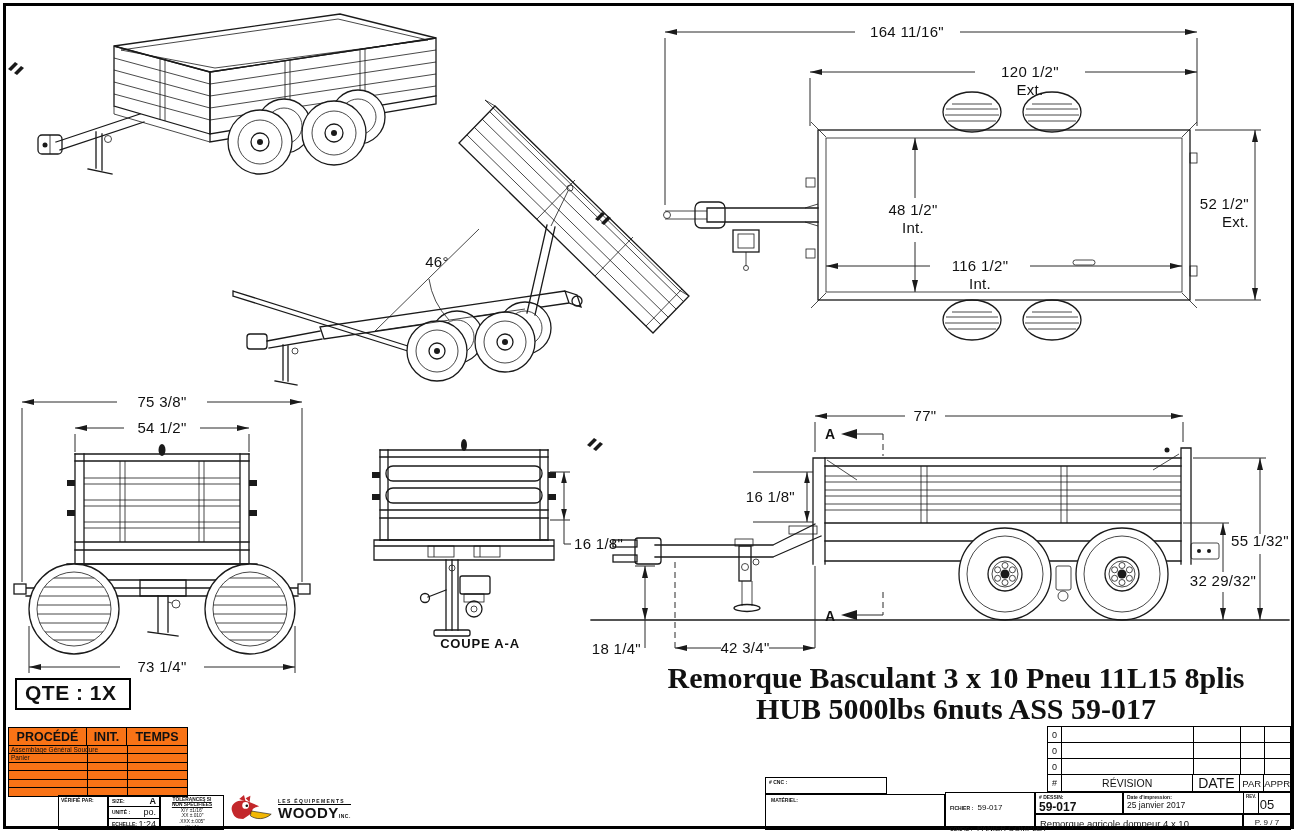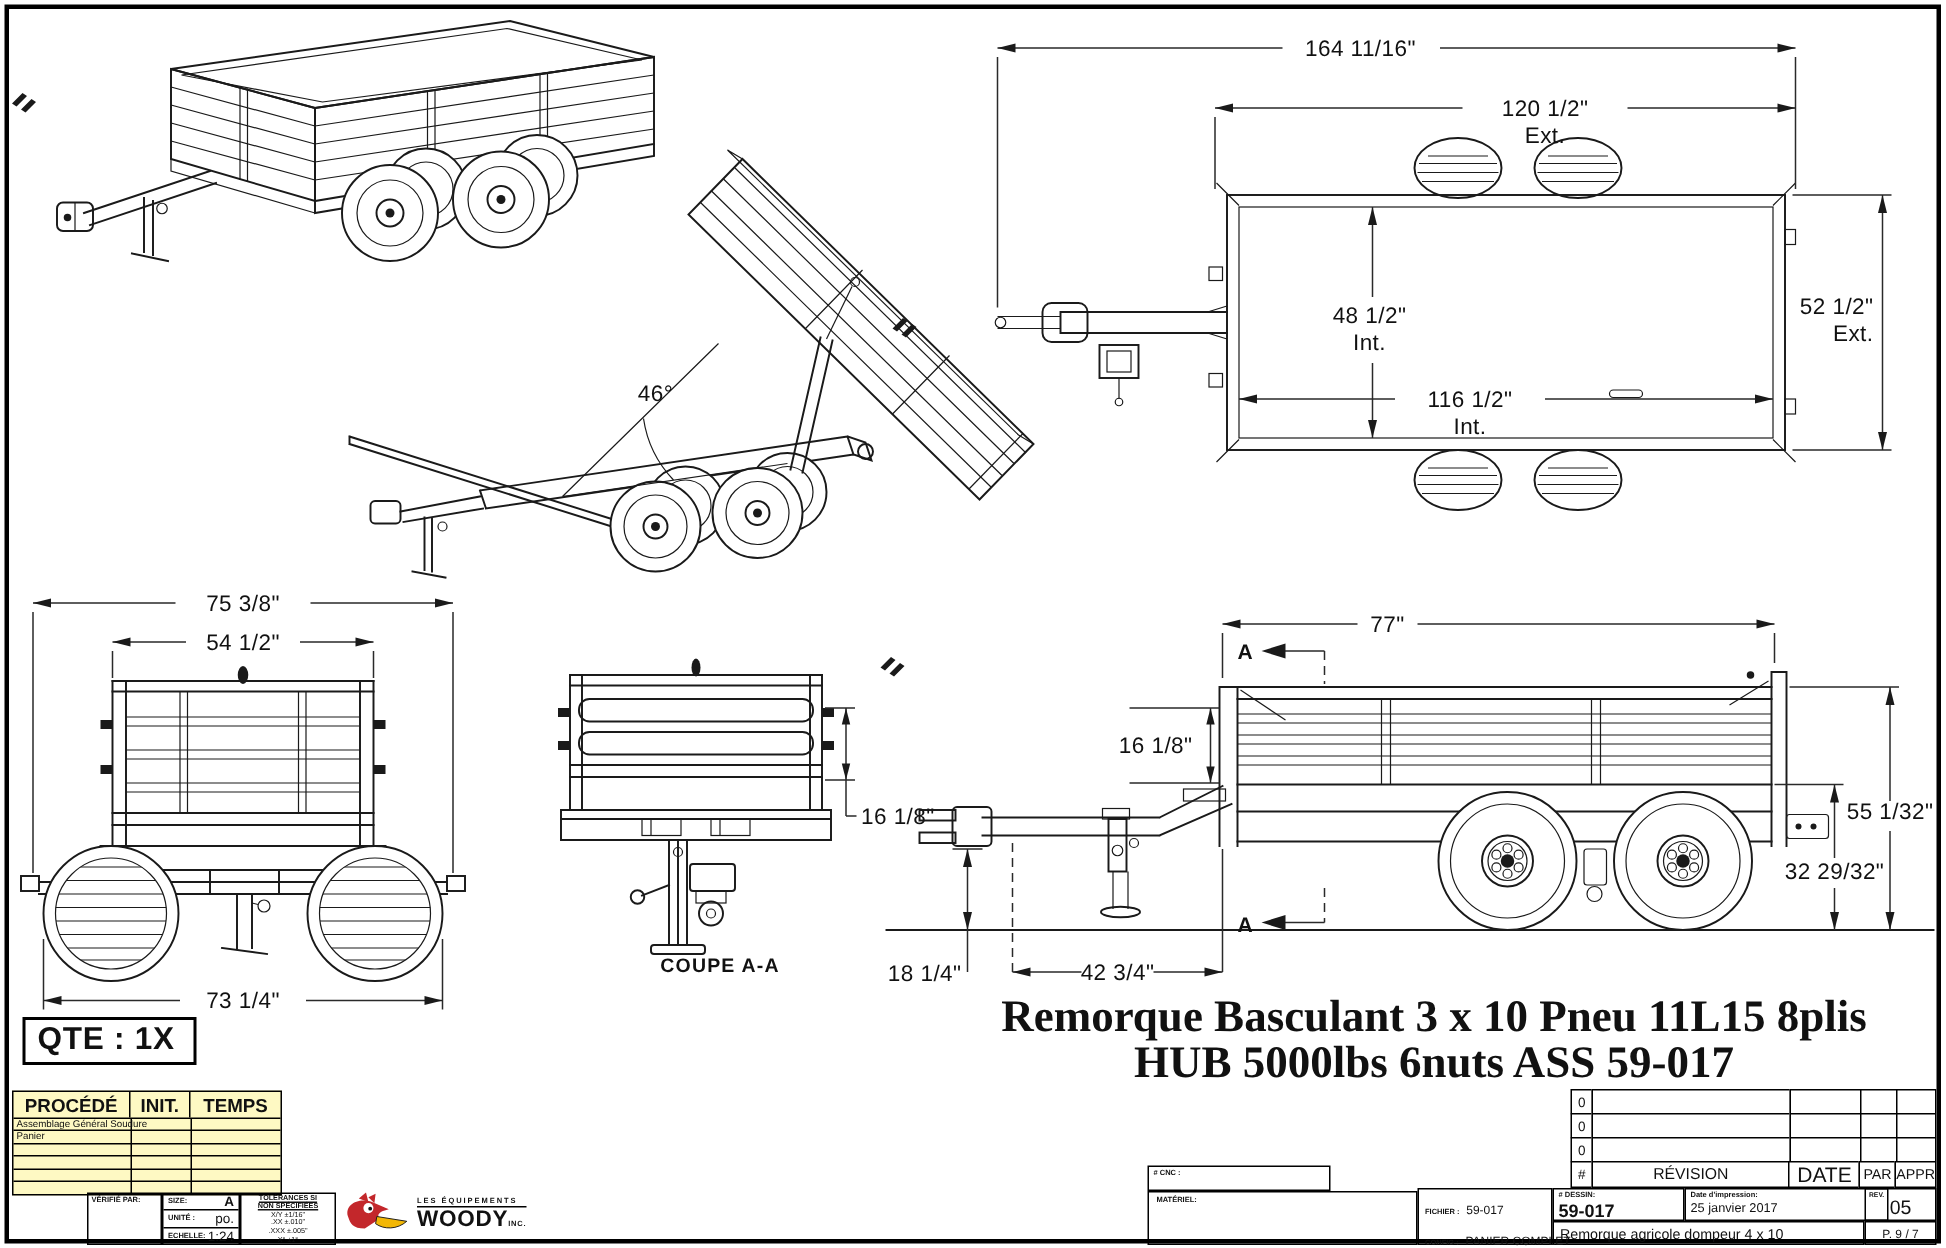--- a/index.html
+++ b/index.html
@@ -16,21 +16,21 @@
   .fb{fill:#1a1a1a;stroke:none;}
   .ah{fill:#1a1a1a;stroke:none;}
   text.dt{font:15px "Liberation Sans",sans-serif;fill:#111;letter-spacing:.3px;}
   text.sm{font:600 13px "Liberation Sans",sans-serif;fill:#111;letter-spacing:.8px;}
   text.mk{font:700 14px "Liberation Sans",sans-serif;fill:#111;}
   .title-text{font-family:"Liberation Serif",serif;font-weight:bold;font-size:30px;
               line-height:31px;text-align:center;white-space:nowrap;}
   .qte{border:2.5px solid #000;font-weight:bold;font-size:21px;padding:1px 12px 3px 8px;
        display:inline-block;letter-spacing:.5px;}
   
-  .tb{box-sizing:border-box;border:1.5px solid #000;background:#fef9c3;}
+  .tb{box-sizing:border-box;border:1.5px solid #000;background:#f97316;}
   .pt-head{display:flex;height:17px;border-bottom:1.5px solid #000;font-weight:bold;font-size:12.5px;}
   .pt-head>div{border-right:1.5px solid #000;display:flex;align-items:center;justify-content:center;box-sizing:border-box;}
   .pt-head>div:last-child{border-right:none;}
   .pt-body{position:relative;}
   .pt-vline{position:absolute;top:0;bottom:0;width:1px;background:#000;}
   .pt-row{height:8.4px;border-bottom:1px solid #000;font-size:6.5px;line-height:8px;
           padding-left:2px;white-space:nowrap;overflow:visible;box-sizing:border-box;}
   .pt-row:last-child{border-bottom:none;}
   .lbl{font-size:5px;font-weight:bold;}
   .cell{box-sizing:border-box;border:1px solid #000;position:absolute;overflow:visible;}

